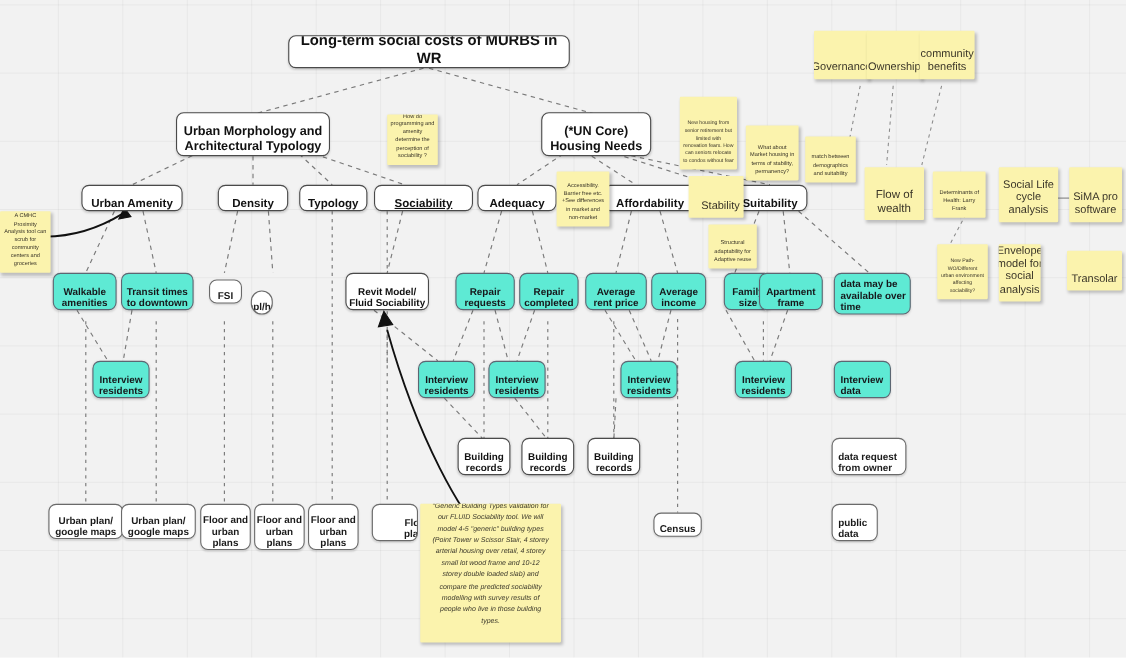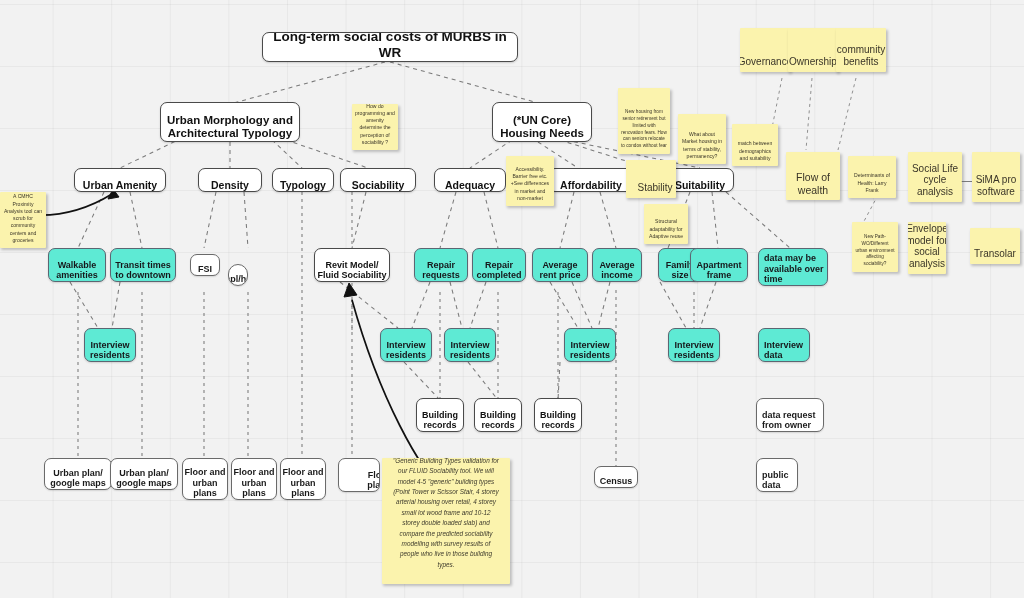--- a/index.html
+++ b/index.html
@@ -195,21 +195,21 @@
 
   <div class="node n-white lvl2" style="left:74px; top:168px; width:92px; height:24px;">
     <span>Urban Amenity</span>
   </div>
   <div class="node n-white lvl2" style="left:198px; top:168px; width:64px; height:24px;">
     <span>Density</span>
   </div>
   <div class="node n-white lvl2" style="left:272px; top:168px; width:62px; height:24px;">
     <span>Typology</span>
   </div>
-  <div class="node n-white lvl2" style="left:340px; top:168px; width:76px; height:24px;">
+  <div class="node n-white lvl2" style="left:340px; top:168px; width:90px; height:24px;text-decoration:underline;">
     <span>Sociability</span>
   </div>
   <div class="node n-white lvl2" style="left:434px; top:168px; width:72px; height:24px;">
     <span>Adequacy</span>
   </div>
   <div class="node n-white lvl2" style="left:548px; top:168px; width:86px; height:24px;">
     <span>Affordability</span>
   </div>
   <div class="node n-white lvl2" style="left:666px; top:168px; width:68px; height:24px;">
     <span>Suitability</span>

